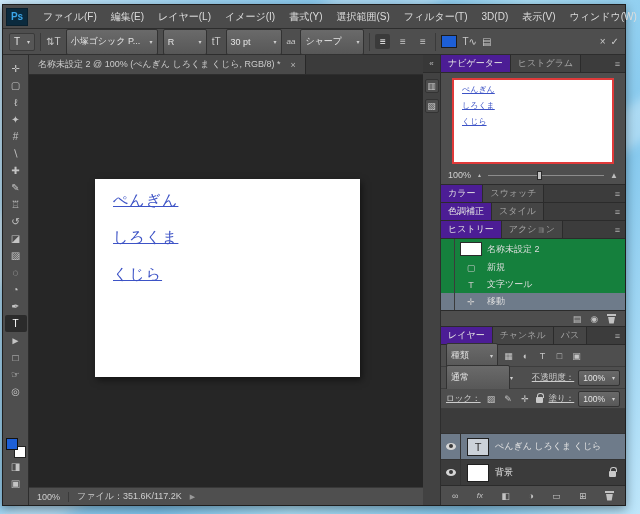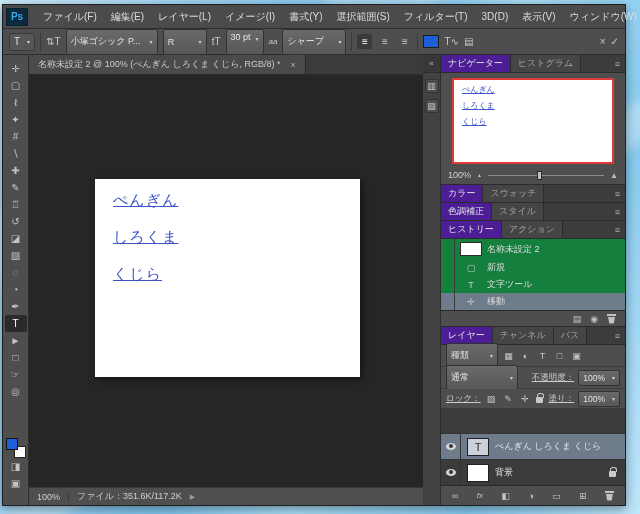--- a/index.html
+++ b/index.html
@@ -18,21 +18,21 @@
 
   
   .options-bar{height:26px;flex:none;background:#4e4e4e;border-bottom:1px solid #2d2d2d;display:flex;align-items:center;padding:0 6px;gap:5px;}
   .opt-sep{width:1px;height:18px;background:#3a3a3a;flex:none;}
   .opt-spacer{flex:1;}
   .opt-icon{font-size:10px;color:#c9c9c9;flex:none;white-space:nowrap;}
   .aa-icon{font-size:8px;font-style:italic;}
   .tool-preset{height:18px;display:flex;align-items:center;gap:3px;padding:0 4px;color:#e2e2e2;font-size:10px;border:1px solid #3a3a3a;border-radius:2px;background:#565656;}
   .dropdown{height:17px;background:linear-gradient(#6a6a6a,#575757);border:1px solid #323232;border-radius:2px;display:flex;align-items:center;padding:12px 4px;font-size:9px;color:#e4e4e4;white-space:nowrap;}
   .dd-arrow{font-size:6px;color:#cfcfcf;margin-left:auto;padding-left:4px;}
-  .w92{width:92px;} .w44{width:44px;} .w56{width:38px;align-items:flex-end;} .w64{width:64px;} .w54{width:72px;gap:37px;} .w52{width:52px;}
+  .w92{width:92px;} .w44{width:44px;} .w56{width:56px;} .w64{width:64px;} .w54{width:64px;gap:37px;} .w52{width:52px;}
   .align-btn{width:15px;height:15px;display:flex;align-items:center;justify-content:center;color:#c9c9c9;font-size:10px;border-radius:2px;}
   .align-btn.active{background:#3a3a3a;color:#fff;}
   .opt-color{width:16px;height:13px;background:#1d5fd6;border:1px solid #1c1c1c;flex:none;}
 
   
   .content{flex:1;display:flex;min-height:0;}
 
   
   .toolbar{width:26px;flex:none;background:#4e4e4e;border-right:1px solid #2d2d2d;display:flex;flex-direction:column;align-items:center;padding-top:5px;}
   .tool{width:22px;height:17px;display:flex;align-items:center;justify-content:center;font-size:10px;color:#c4c4c4;flex:none;}

